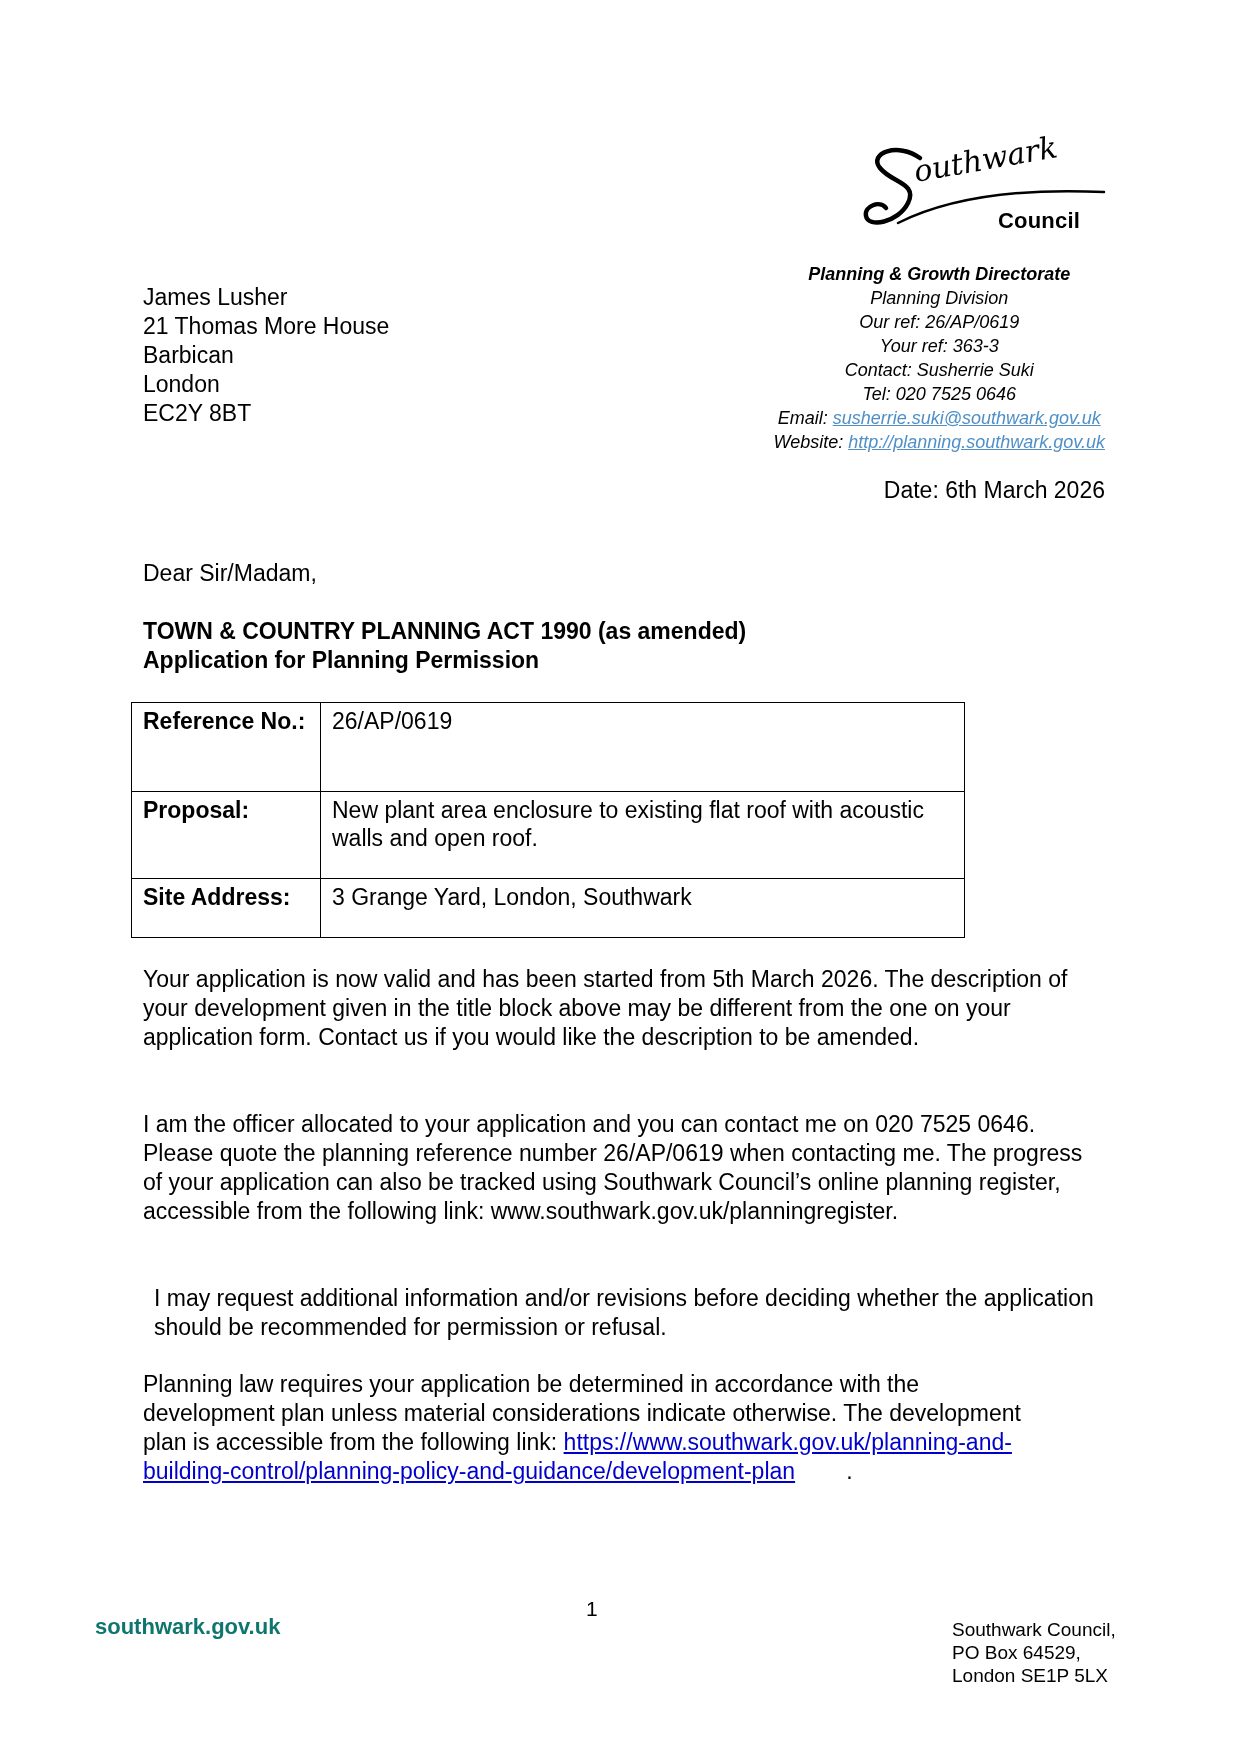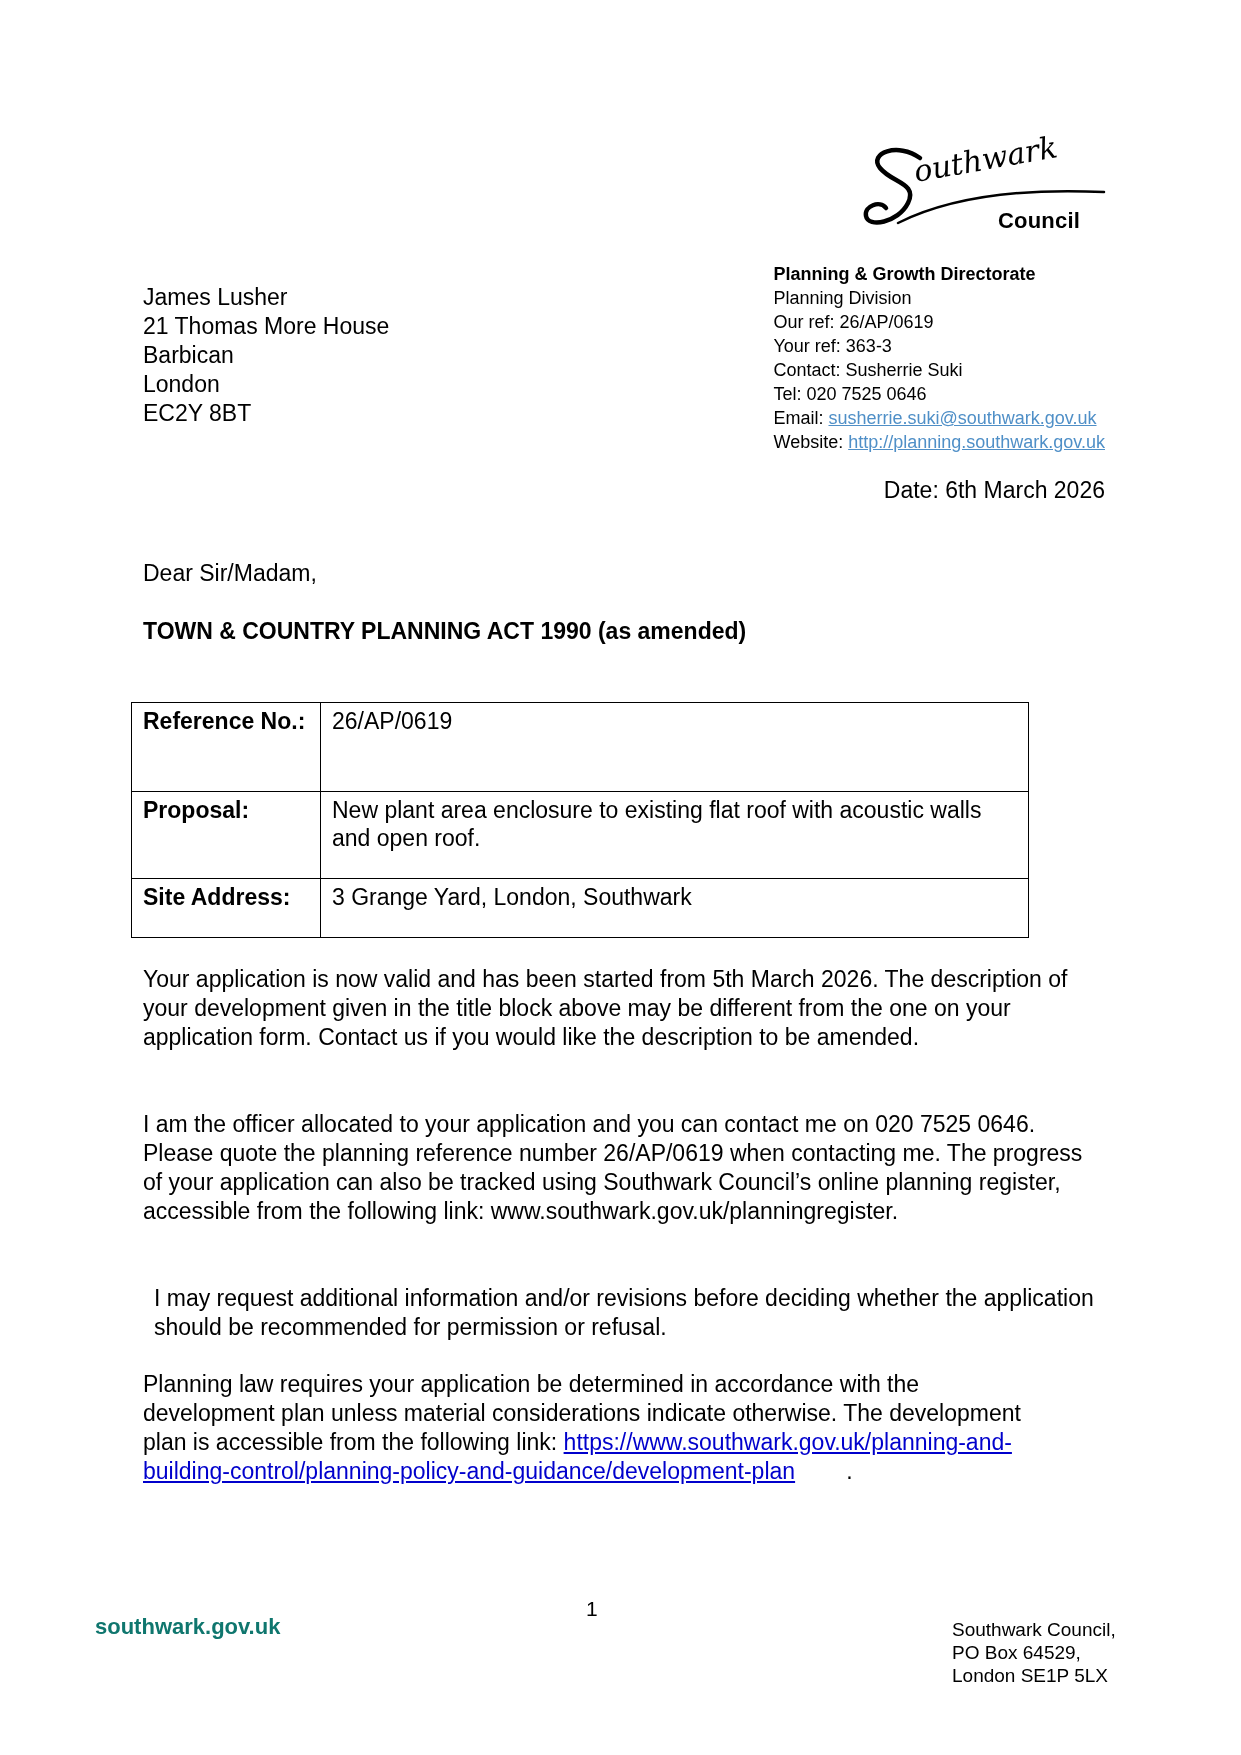--- a/index.html
+++ b/index.html
@@ -8,31 +8,31 @@
   .abs { position: absolute; }
 
   
   #logo { left: 858px; top: 128px; width: 248px; height: 110px; }
   #logo .council { position: absolute; left: 140px; top: 80px; font-size: 22px; font-weight: bold; letter-spacing: 0.2px; }
 
   
   #recipient { left: 143px; top: 283px; font-size: 23px; line-height: 29px; }
 
   
-  #sender { right: 136px; top: 262px; text-align: left; font-size: 18px; line-height: 24px; }
+  #sender { right: 136px; top: 262px; text-align: center; font-size: 18px; line-height: 24px; font-style: italic; }
   #sender .dir { font-weight: bold; }
   #sender a { color: #4f8fc7; text-decoration: underline; }
   #date { right: 136px; top: 477px; font-size: 23px; }
 
   #salutation { left: 143px; top: 560px; font-size: 23px; }
 
   #heading { left: 143px; top: 617px; font-size: 23px; line-height: 29px; font-weight: bold; }
 
   
-  #details { left: 131px; top: 702px; width: 898px; border-collapse: collapse; font-size: 23px; padding-left: 20px; }
+  #details { left: 131px; top: 702px; width: 834px; border-collapse: collapse; font-size: 23px; padding-left: 20px; }
   #details td { border: 1.5px solid #000; vertical-align: top; padding: 4px 11px 8px 11px; line-height: 28px; }
   #details td.lab { width: 166px; font-weight: bold; }
   #details tr.r1 td { height: 76px; }
   #details tr.r2 td { height: 74px; }
   #details tr.r3 td { height: 46px; }
 
   .para { left: 143px; width: 960px; font-size: 23px; line-height: 29px; }
   #p1 { top: 965px; }
   #p2 { top: 1110px; }
   #p3 { top: 1284px; margin-left: 11px; }
@@ -74,20 +74,21 @@
   <div><span>Email: </span><a>susherrie.suki@southwark.gov.uk</a></div>
   <div><span>Website: </span><a>http://planning.southwark.gov.uk</a></div>
 </div>
 
 <div id="date" class="abs">Date: 6th March 2026</div>
 
 <div id="salutation" class="abs">Dear Sir/Madam,</div>
 
 <div id="heading" class="abs">
   <div>TOWN &amp; COUNTRY PLANNING ACT 1990 (as amended)</div>
+  <div>Application for Planning Permission</div>
 </div>
 
 <table id="details" class="abs">
   <tbody>
       <tr class="r1">
     <td class="lab">Reference No.:</td>
     <td>26/AP/0619</td>
   </tr>
   <tr class="r2">
     <td class="lab">Proposal:</td>

